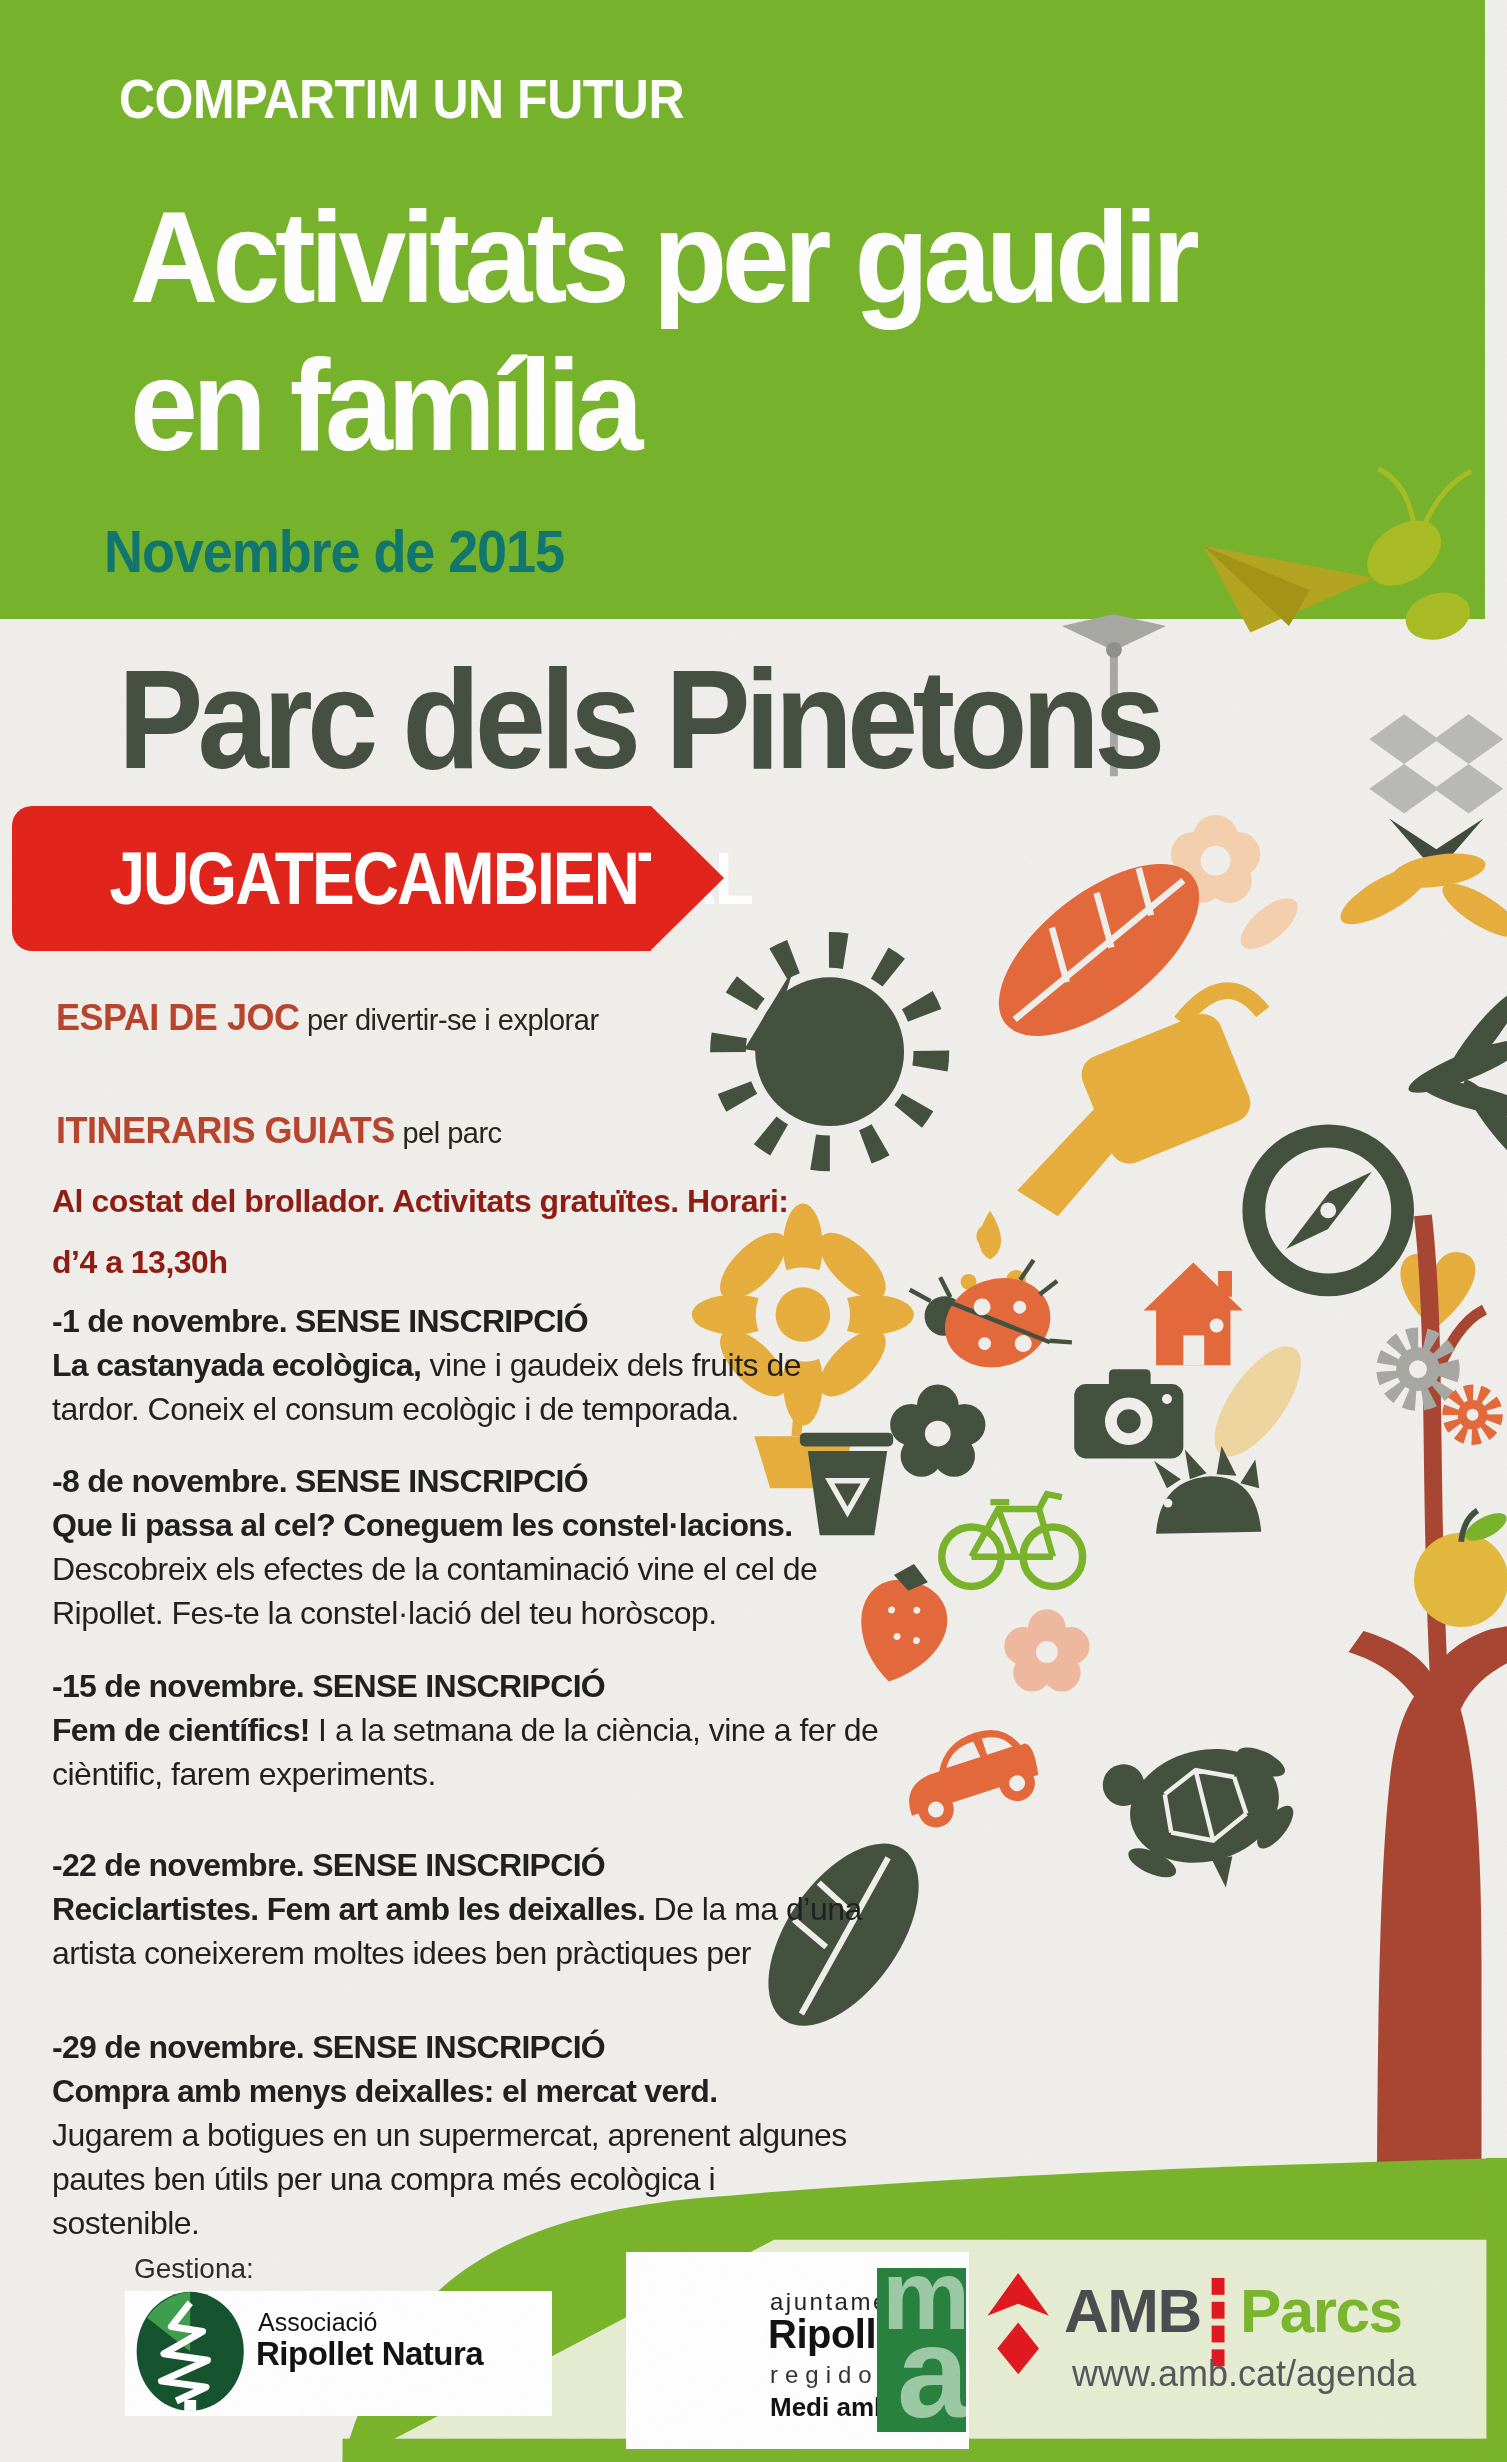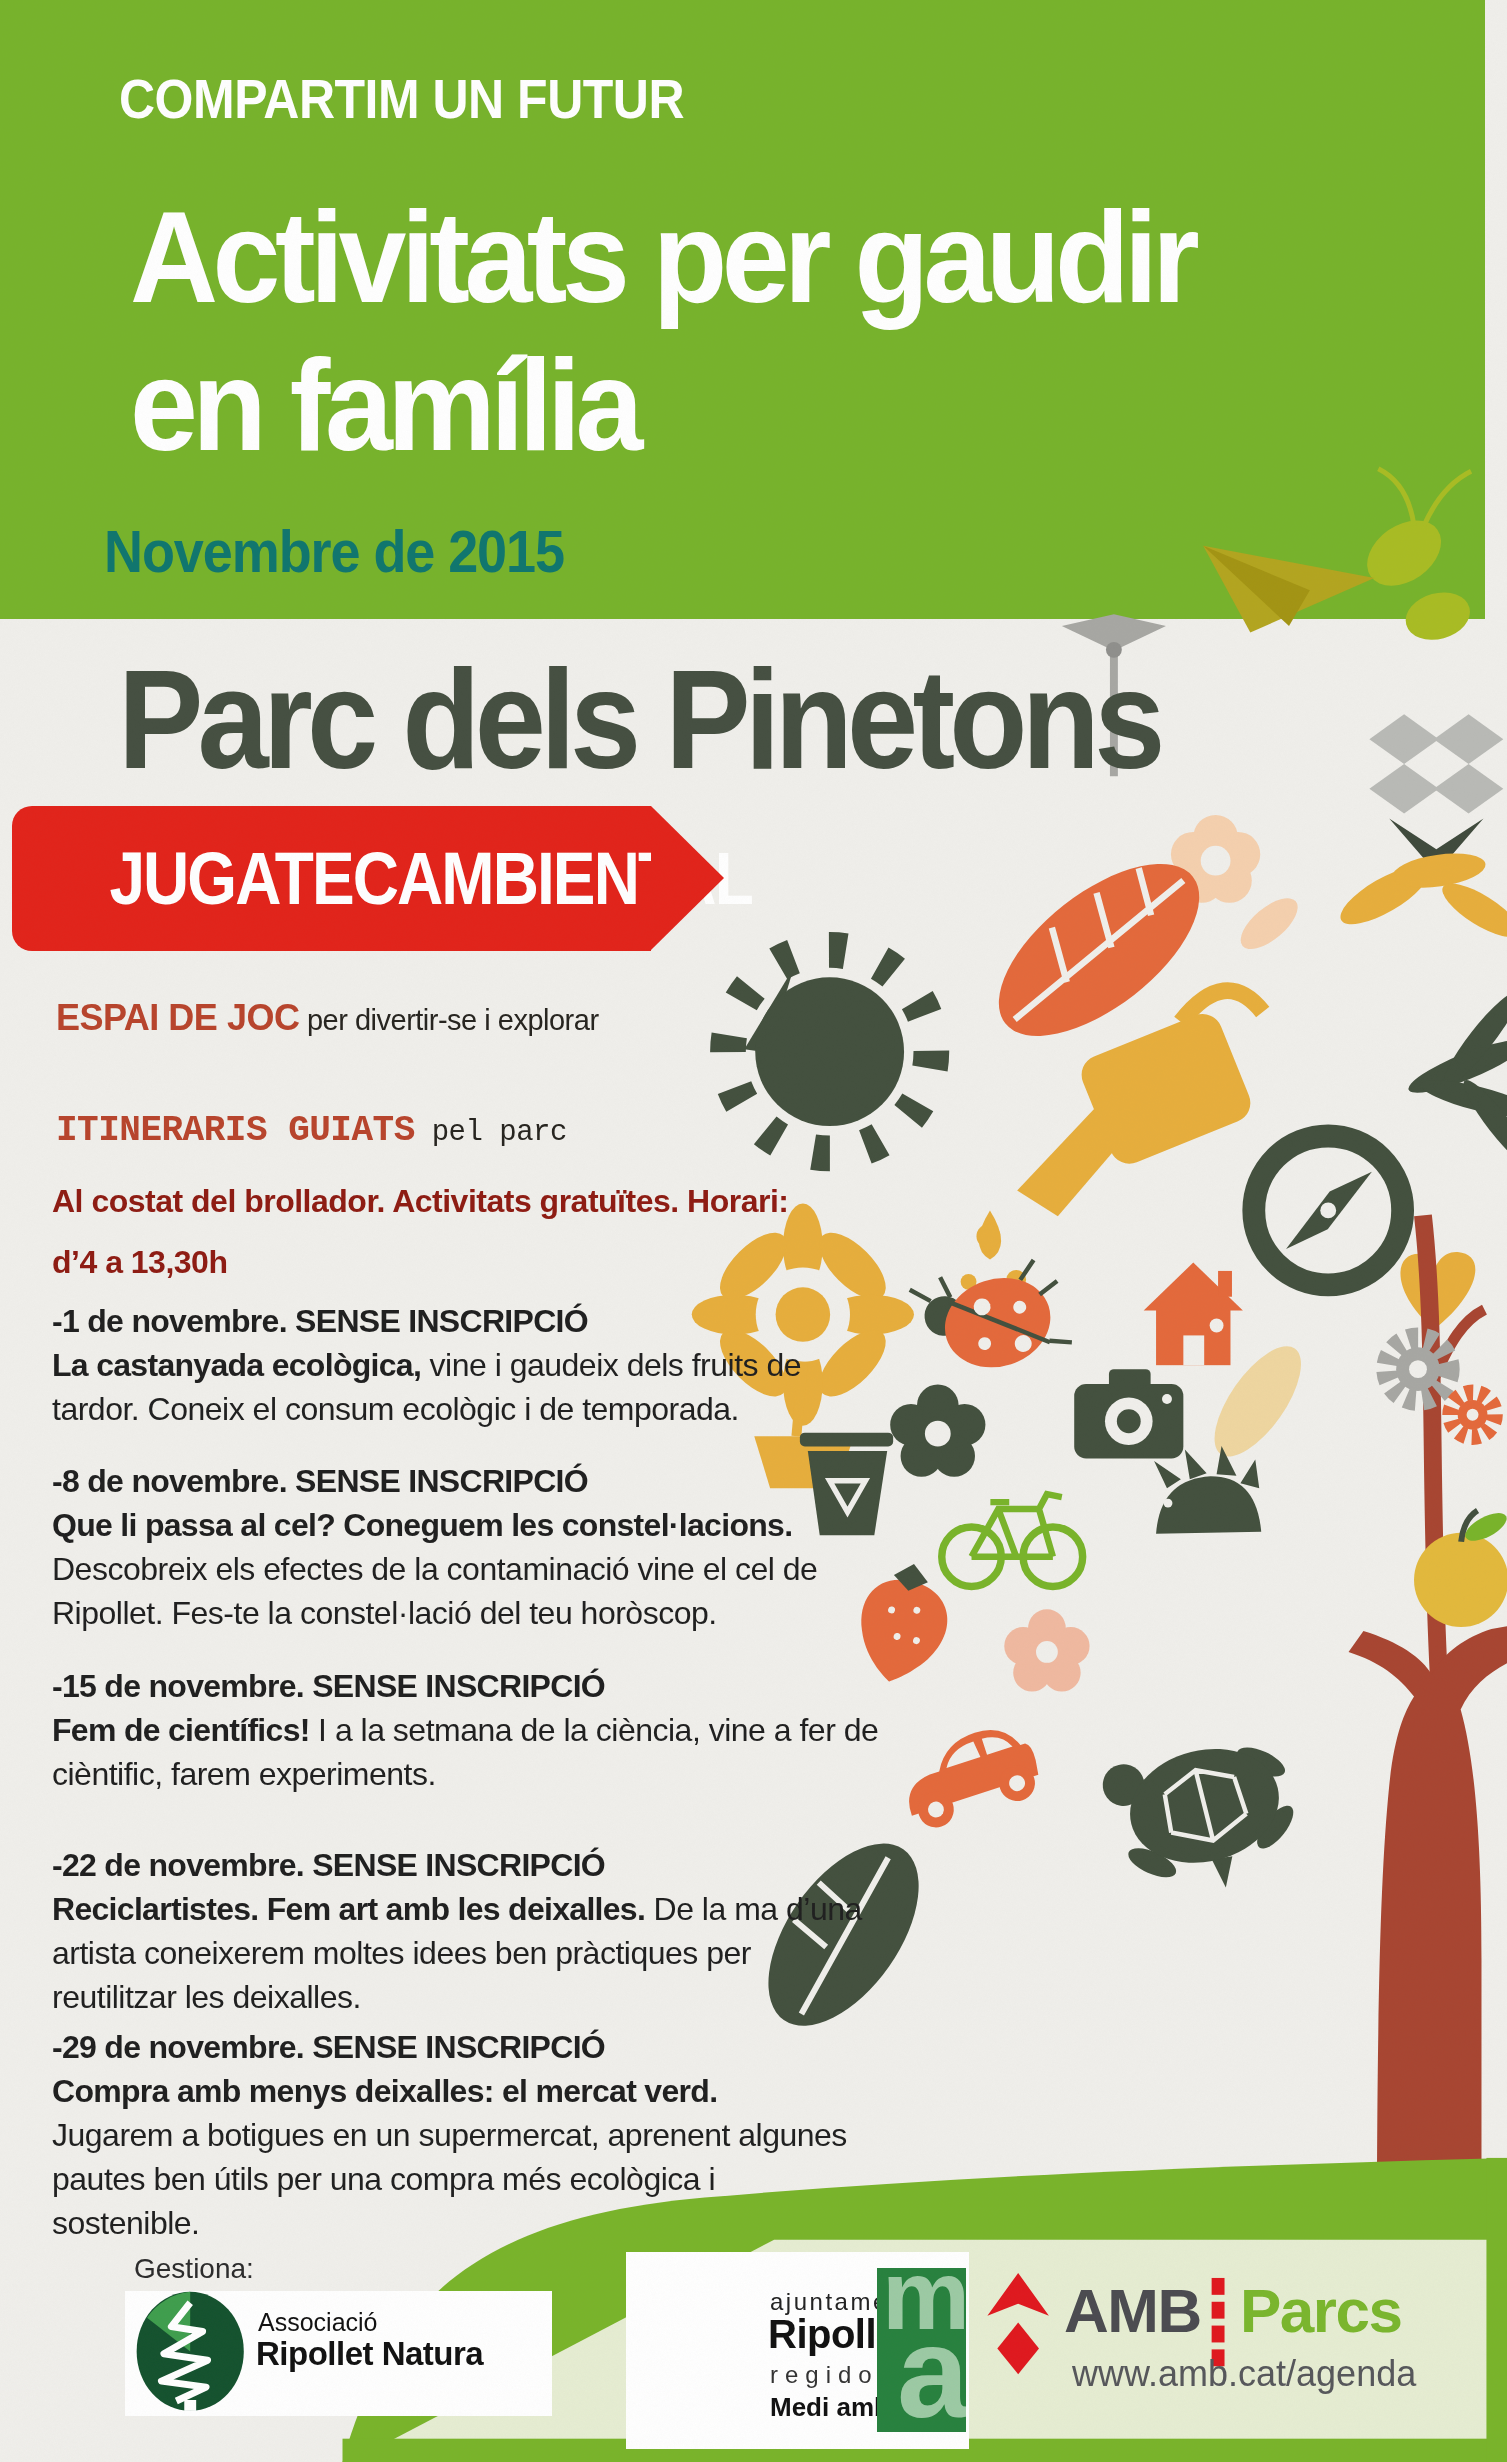--- a/index.html
+++ b/index.html
@@ -278,21 +278,21 @@
   <div id="month" class="abs z5"><span class="stretch">Novembre de 2015</span></div>
   <div id="park" class="abs z5"><span class="stretch">Parc dels Pinetons</span></div>
 
   <div id="ribbon" class="abs z5">
     <span>JUGATECAMBIENTAL</span>
   </div>
 
   <div class="abs z5 prog" style="top:997px;">
     <span class="head">ESPAI DE JOC</span><span class="tail"> per divertir-se i explorar</span>
   </div>
-  <div class="abs z5 prog" style="top:1110px;font-family:Liberation Mono, monospace;">
+  <div class="abs z5 prog" style="top:1110px;">
     <span class="head">ITINERARIS GUIATS</span><span class="tail"> pel parc</span>
   </div>
 
   <div class="abs z5 info" style="top:1183px;">Al costat del brollador. Activitats gratuïtes. Horari:</div>
   <div class="abs z5 info" style="top:1244px;">d’4 a 13,30h</div>
 
   <div class="abs z5 activity" style="top:1299px;">
       <div class="line"><span class="b">-1 de novembre. SENSE INSCRIPCIÓ</span></div>
       <div class="line"><span class="b">La castanyada ecològica,</span><span> vine i gaudeix dels fruits de</span></div>
       <div class="line"><span>tardor. Coneix el consum ecològic i de temporada.</span></div>
@@ -305,21 +305,20 @@
     </div>
   <div class="abs z5 activity" style="top:1664px;">
       <div class="line"><span class="b">-15 de novembre. SENSE INSCRIPCIÓ</span></div>
       <div class="line"><span class="b">Fem de científics!</span><span> I a la setmana de la ciència, vine a fer de</span></div>
       <div class="line"><span>cièntific, farem experiments.</span></div>
     </div>
   <div class="abs z5 activity" style="top:1817px;margin-top:26px;">
       <div class="line"><span class="b">-22 de novembre. SENSE INSCRIPCIÓ</span></div>
       <div class="line"><span class="b">Reciclartistes. Fem art amb les deixalles.</span><span> De la ma d’una</span></div>
       <div class="line"><span>artista coneixerem moltes idees ben pràctiques per</span></div>
-      <div class="line"><span>reutilitzar les deixalles.</span></div>
     </div>
   <div class="abs z5 activity" style="top:2025px;">
       <div class="line"><span class="b">-29 de novembre. SENSE INSCRIPCIÓ</span></div>
       <div class="line"><span class="b">Compra amb menys deixalles: el mercat verd.</span></div>
       <div class="line"><span>Jugarem a botigues en un supermercat, aprenent algunes</span></div>
       <div class="line"><span>pautes ben útils per una compra més ecològica i</span></div>
       <div class="line"><span>sostenible.</span></div>
     </div>
 
   <div id="gestiona" class="abs z5">Gestiona:</div>

